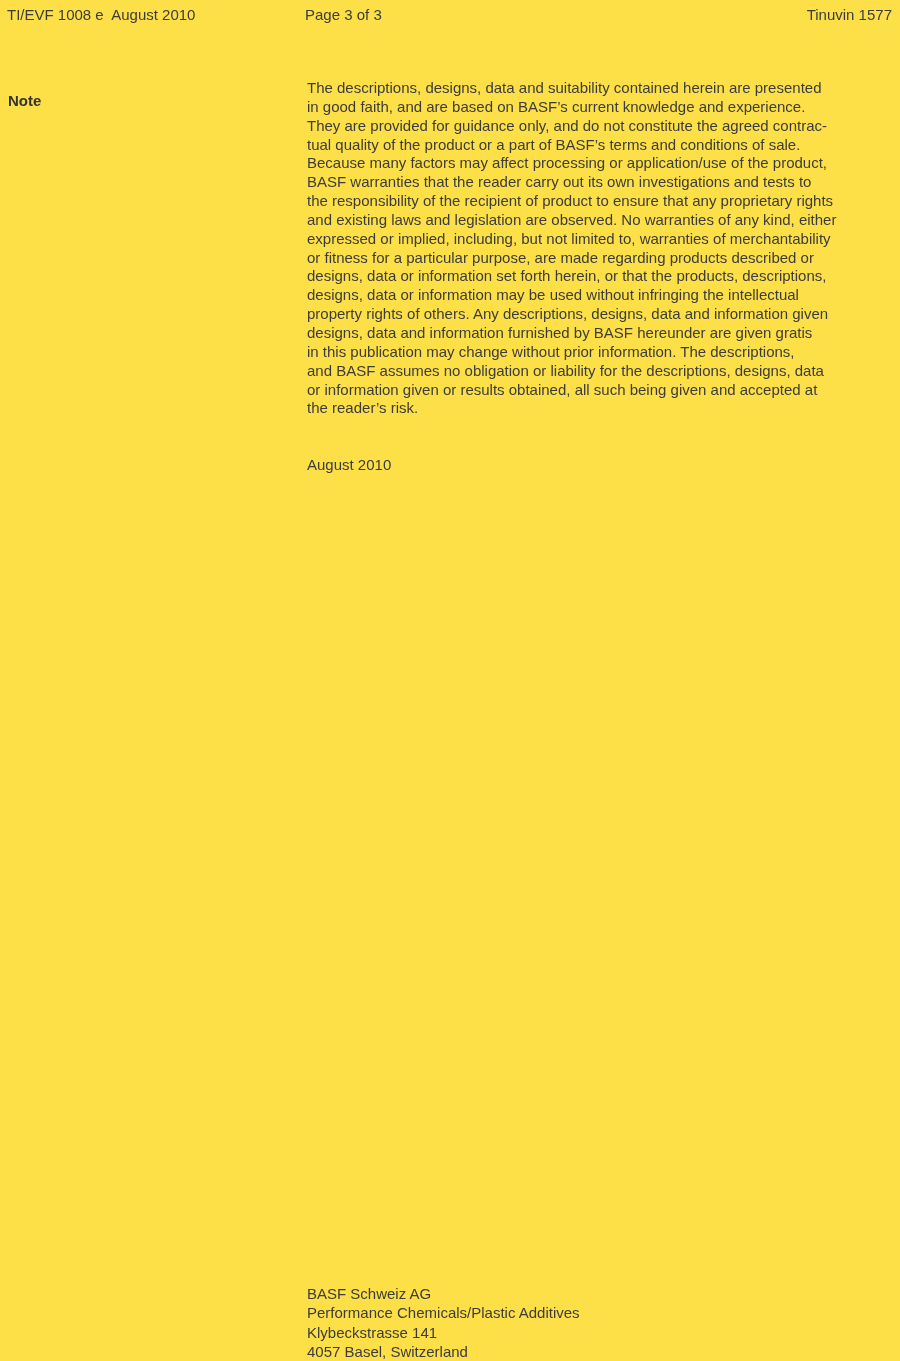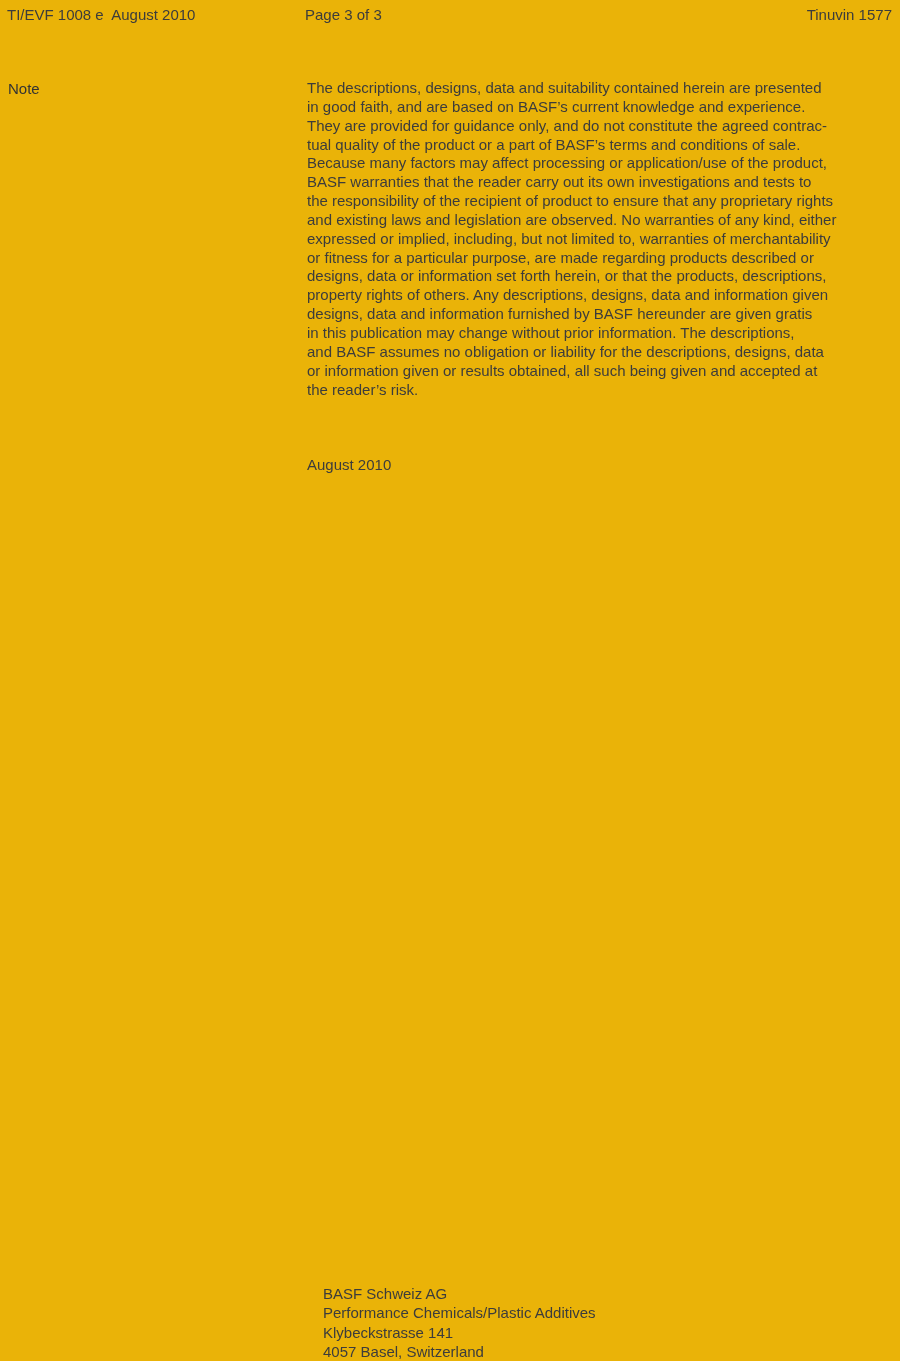--- a/index.html
+++ b/index.html
@@ -4,21 +4,21 @@
 <style>
   html, body {
     margin: 0;
     padding: 0;
     background: #ffffff;
   }
   .page {
     position: relative;
     width: 900px;
     height: 1361px;
-    background: #eab308;
+    background: #fde047;
     font-family: "Liberation Sans", "DejaVu Sans", sans-serif;
     color: #3c3c3c;
     font-size: 15px;
     overflow: hidden;
   }
   .header-left {
     position: absolute;
     left: 7px;
     top: 6px;
     white-space: pre;
@@ -31,22 +31,22 @@
   }
   .header-right {
     position: absolute;
     right: 8px;
     top: 6px;
     white-space: nowrap;
   }
   .note-label {
     position: absolute;
     left: 8px;
-    top: 80px;
-    font-weight: normal;
+    top: 92px;
+    font-weight: bold;
     color: #333333;
   }
   .note-body {
     position: absolute;
     left: 307px;
     top: 79px;
     width: 580px;
   }
   .note-body .line {
     line-height: 18.85px;
@@ -56,21 +56,20 @@
     position: absolute;
     left: 307px;
     top: 456px;
     white-space: nowrap;
     text-align: right;
   }
   .footer-address {
     position: absolute;
     left: 307px;
     top: 1284px;
-    margin-left: 16px;
   }
   .footer-address .line {
     line-height: 19.4px;
     white-space: nowrap;
   }
 </style>
 </head>
 <body>
 
 <div class="page">
@@ -88,20 +87,21 @@
       <div class="line">in good faith, and are based on BASF’s current knowledge and experience.</div>
       <div class="line">They are provided for guidance only, and do not constitute the agreed contrac-</div>
       <div class="line">tual quality of the product or a part of BASF’s terms and conditions of sale.</div>
       <div class="line">Because many factors may affect processing or application/use of the product,</div>
       <div class="line">BASF warranties that the reader carry out its own investigations and tests to</div>
       <div class="line">the responsibility of the recipient of product to ensure that any proprietary rights</div>
       <div class="line">and existing laws and legislation are observed. No warranties of any kind, either</div>
       <div class="line">expressed or implied, including, but not limited to, warranties of merchantability</div>
       <div class="line">or fitness for a particular purpose, are made regarding products described or</div>
       <div class="line">designs, data or information set forth herein, or that the products, descriptions,</div>
+      <div class="line">designs, data or information may be used without infringing the intellectual</div>
       <div class="line">property rights of others. Any descriptions, designs, data and information given</div>
       <div class="line">designs, data and information furnished by BASF hereunder are given gratis</div>
       <div class="line">in this publication may change without prior information. The descriptions,</div>
       <div class="line">and BASF assumes no obligation or liability for the descriptions, designs, data</div>
       <div class="line">or information given or results obtained, all such being given and accepted at</div>
       <div class="line">the reader’s risk.</div>
     </div>
 
   <div class="note-date">August 2010</div>
 

